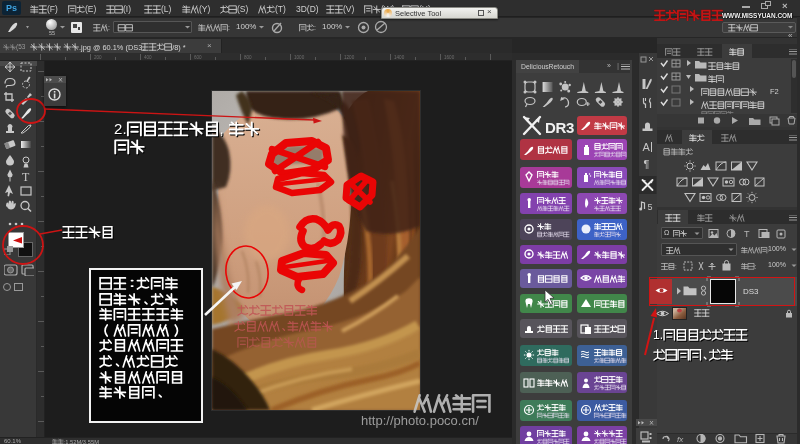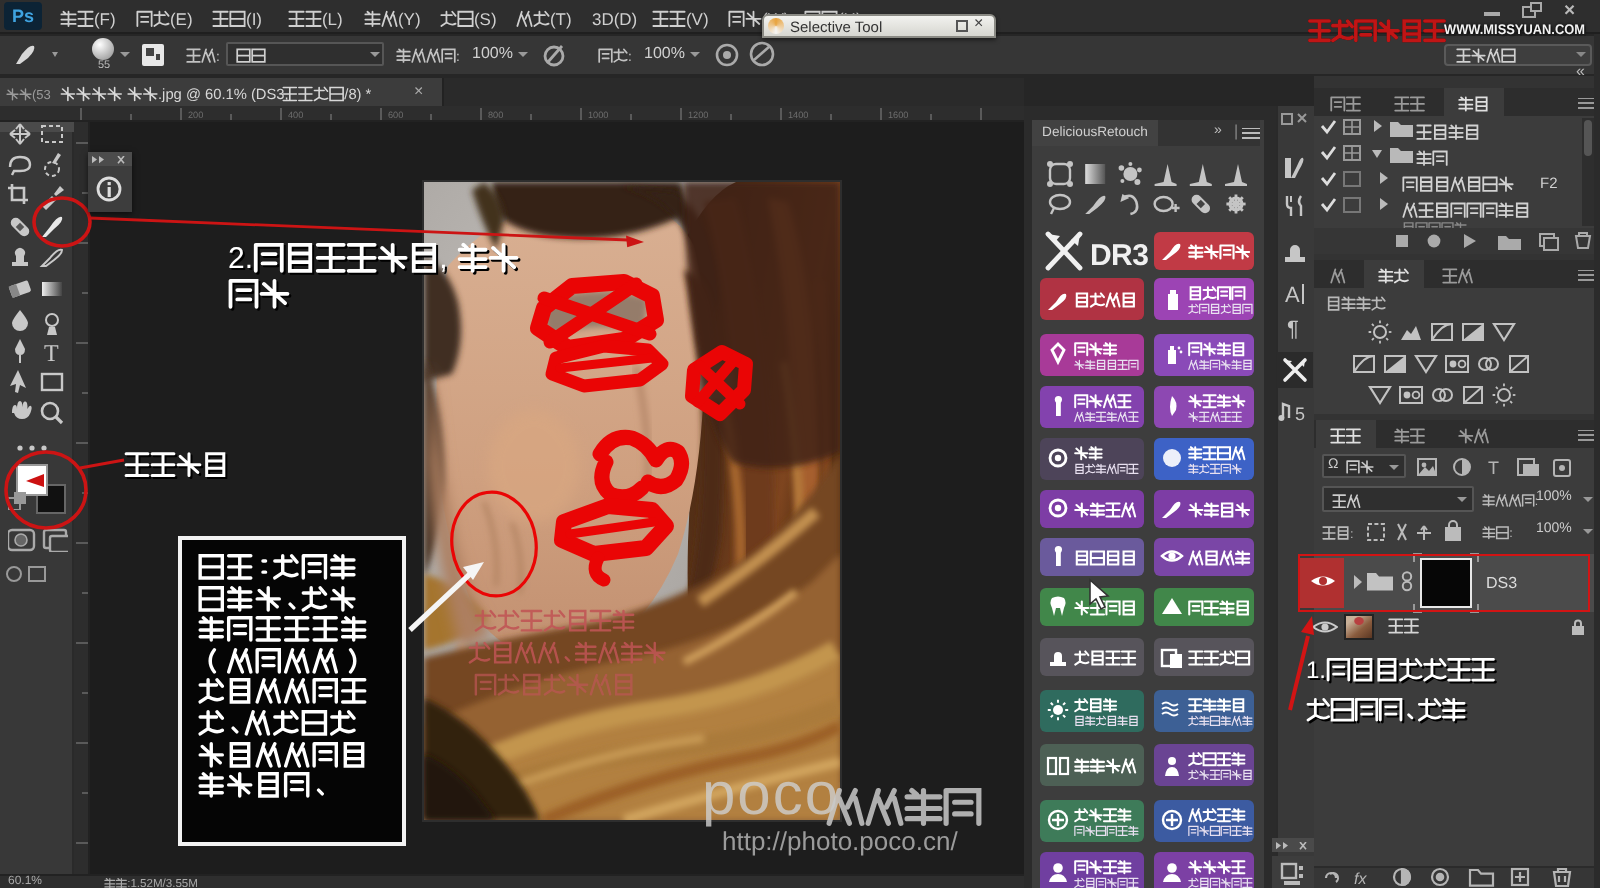--- a/index.html
+++ b/index.html
@@ -452,21 +452,20 @@
     </div>
     <div style="position:absolute;left:99px;top:384.2px;">
       <svg width="65.9" height="17.2" viewBox="0 0 65.9 17.2" style="overflow:visible;display:block">
         <path d="M1.06 5.02 H12.14 M1.06 8.98 H12.14 M1.06 12.41 H12.14 M6.6 2.9 V13.99 M2.64 2.9 L4.22 4.22 M20.86 2.9 V13.99 M15.31 8.45 H26.4 M16.37 4.22 L25.34 12.41 M30.89 2.9 H39.6 V13.99 H30.89 Z M30.89 6.6 H39.6 M30.89 10.3 H39.6 M43.82 2.9 V13.99 M43.82 2.9 H54.91 V13.99 M46.73 6.86 H52.27 M46.73 10.82 H52.27 M60.32 11.09 l1.85 1.85" fill="none" stroke="#ffffff" stroke-width="1.7" stroke-linecap="round"></path>
       </svg>
     </div>
     <svg class="a" style="left:195px;top:275px" width="60" height="50">
       <path d="M10 40 L40 12" stroke="#f5f5f5" stroke-width="2.6" fill="none"></path>
       <path d="M47 6 l-10.5 2.5 l5 6.5 z" fill="#f5f5f5"></path>
     </svg>
-    <div class="a" style="left:351px;top:381px;color:#cfcfcf;opacity:0.8;font-size:30px;font-family:'Liberation Sans';letter-spacing:1px">poco</div>
     <div style="position:absolute;left:413px;top:391px;">
       <svg width="78.0" height="25.4" viewBox="0 0 78.0 25.4" style="overflow:visible;display:block">
         <g opacity="0.85">
           <path d="M6.63 4.29 L1.56 20.67 M6.63 8.19 L11.7 20.67 M14.62 4.29 L10.73 12.48 M14.62 8.19 L17.94 20.67 M26.13 4.29 L21.06 20.67 M26.13 8.19 L31.2 20.67 M34.12 4.29 L30.23 12.48 M34.12 8.19 L37.44 20.67 M40.56 7.41 H56.94 M40.56 13.26 H56.94 M40.56 18.33 H56.94 M48.75 4.29 V20.67 M42.9 4.29 L45.24 6.24 M60.06 4.29 V20.67 M60.06 4.29 H76.44 V20.67 M64.35 10.14 H72.54 M64.35 15.99 H72.54" fill="none" stroke="#c9c9c9" stroke-width="2.6" stroke-linecap="round"></path>
         </g>
       </svg>
     </div>
     <div class="a" style="left:361px;top:413px;color:#bbbbbb;opacity:0.8;font-size:13px">http://photo.poco.cn/</div>
     <div class="a" style="left:44px;top:76px;width:22px;height:30px;background:#3d3d3d;box-shadow:0 1px 3px rgba(0,0,0,0.6)"></div>
     <div class="a" style="left:44px;top:76px;width:22px;height:7px;background:#4c4c4c"></div>

